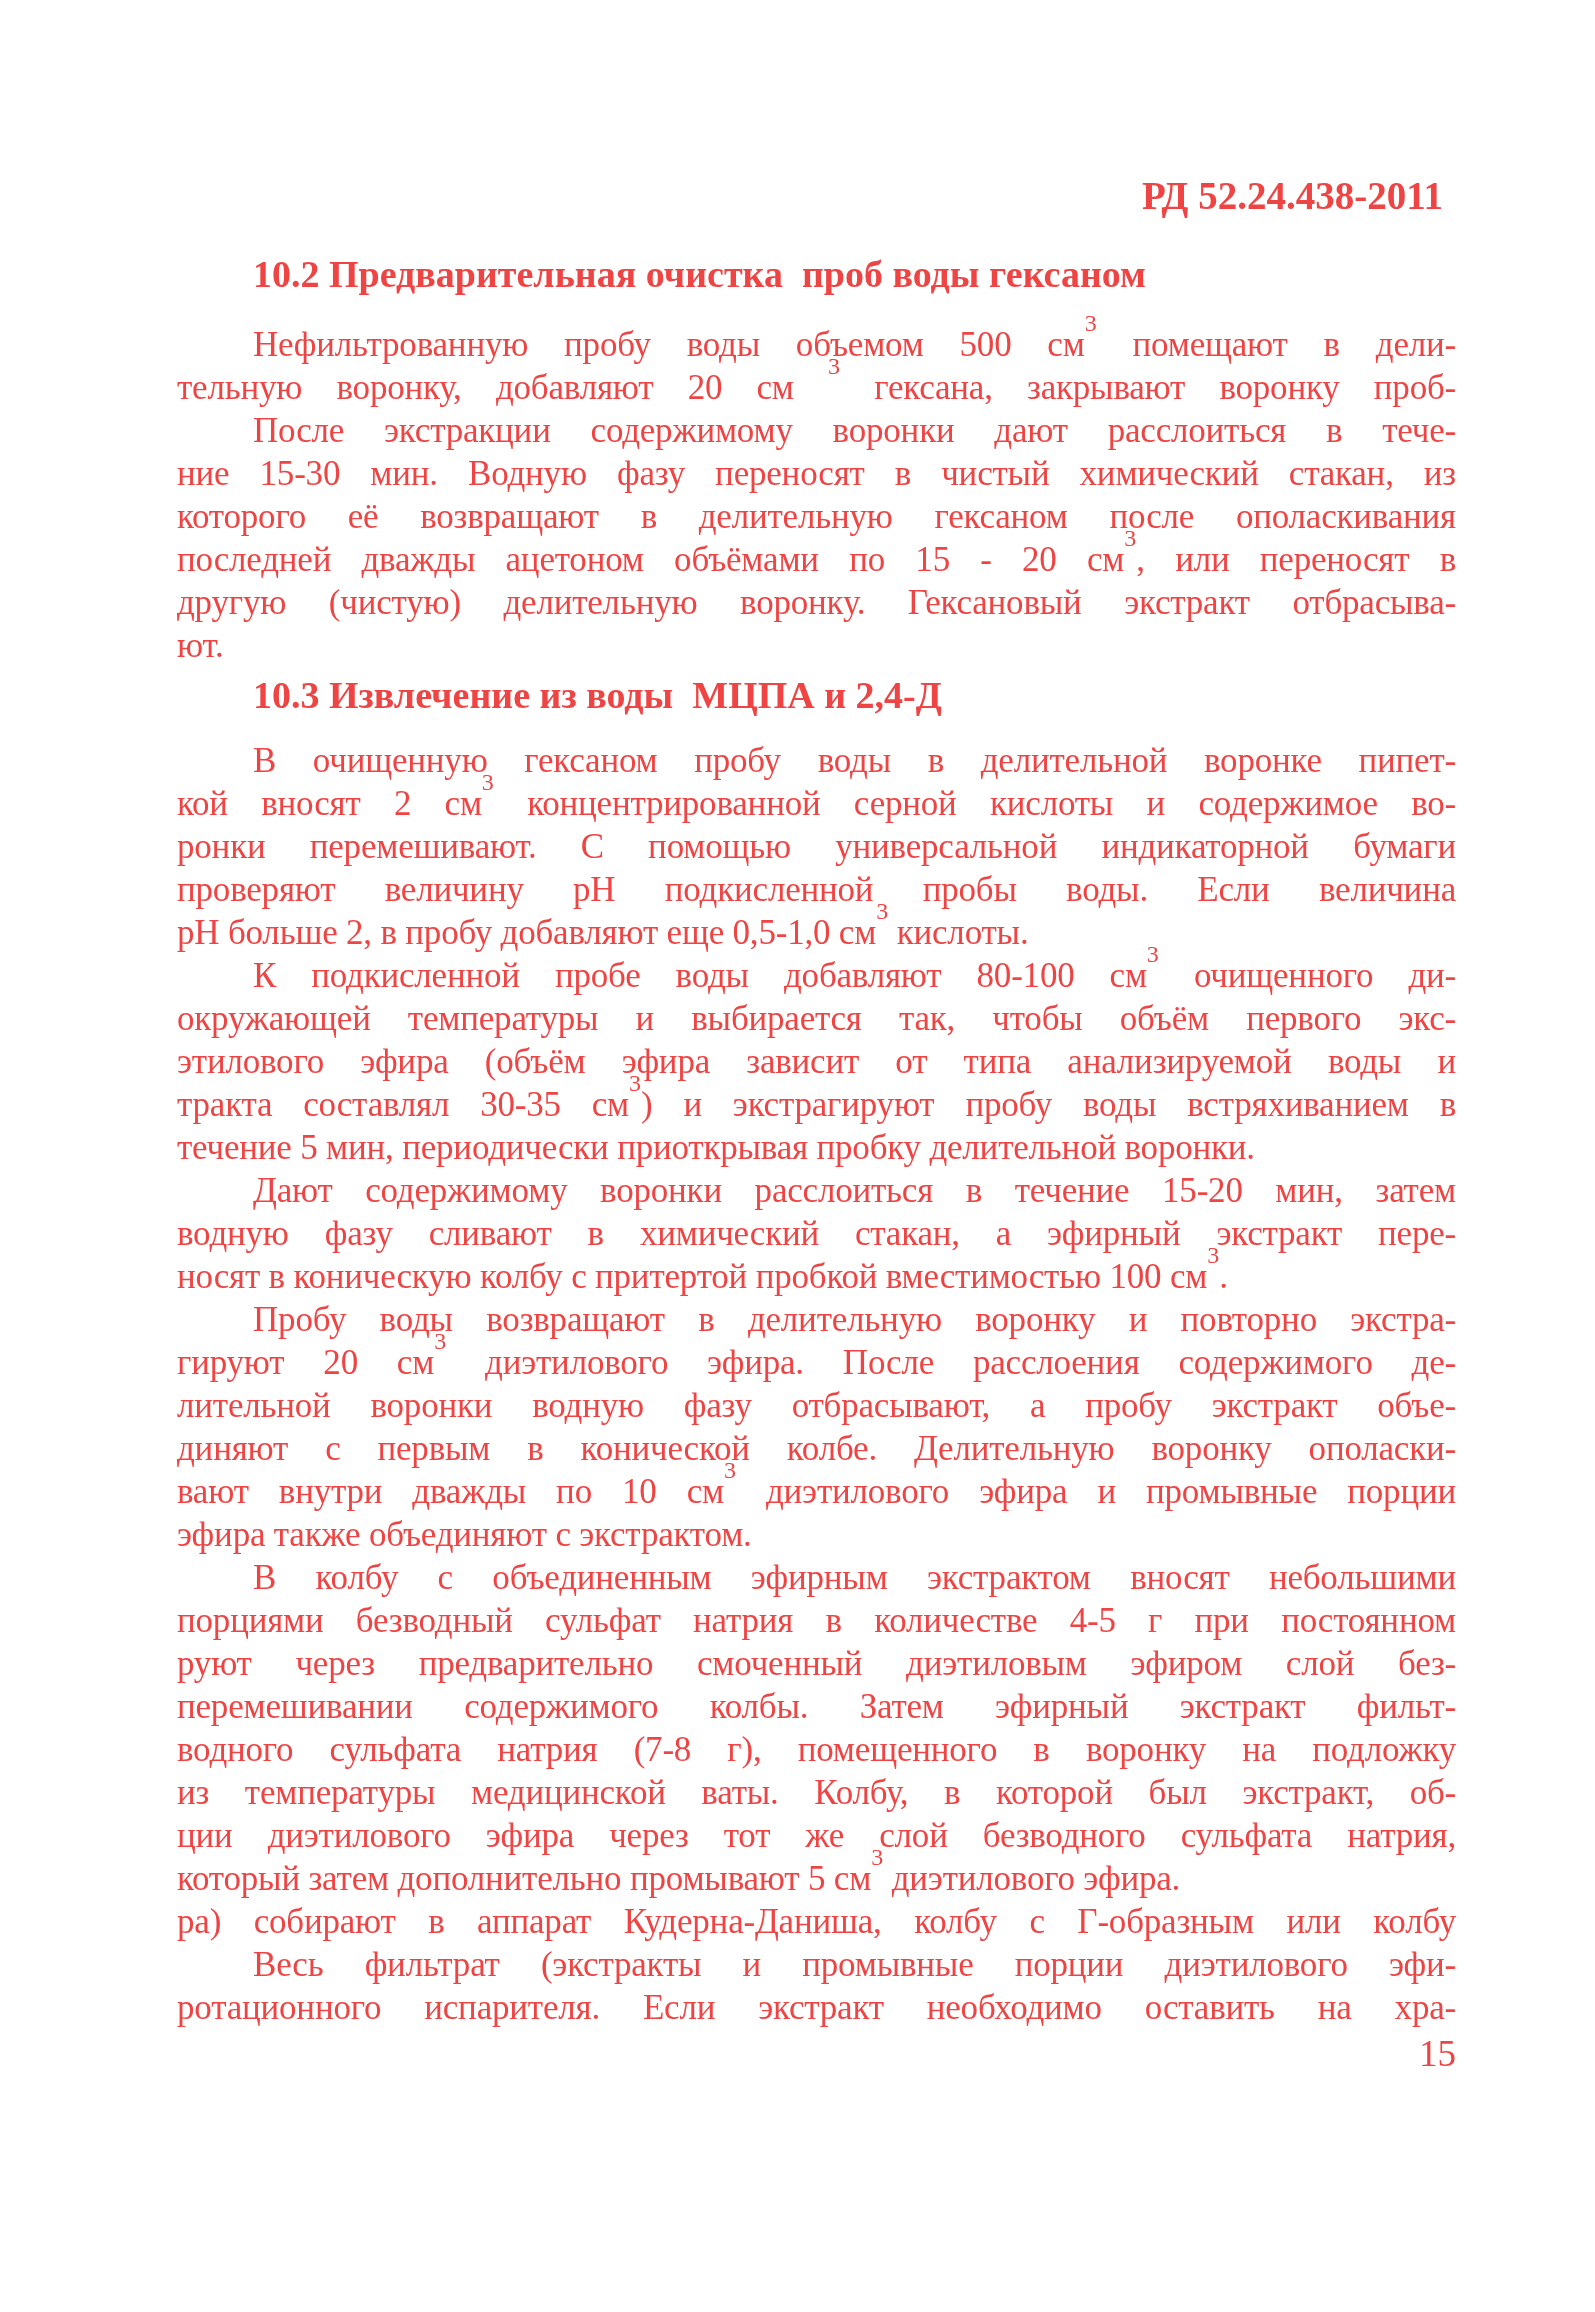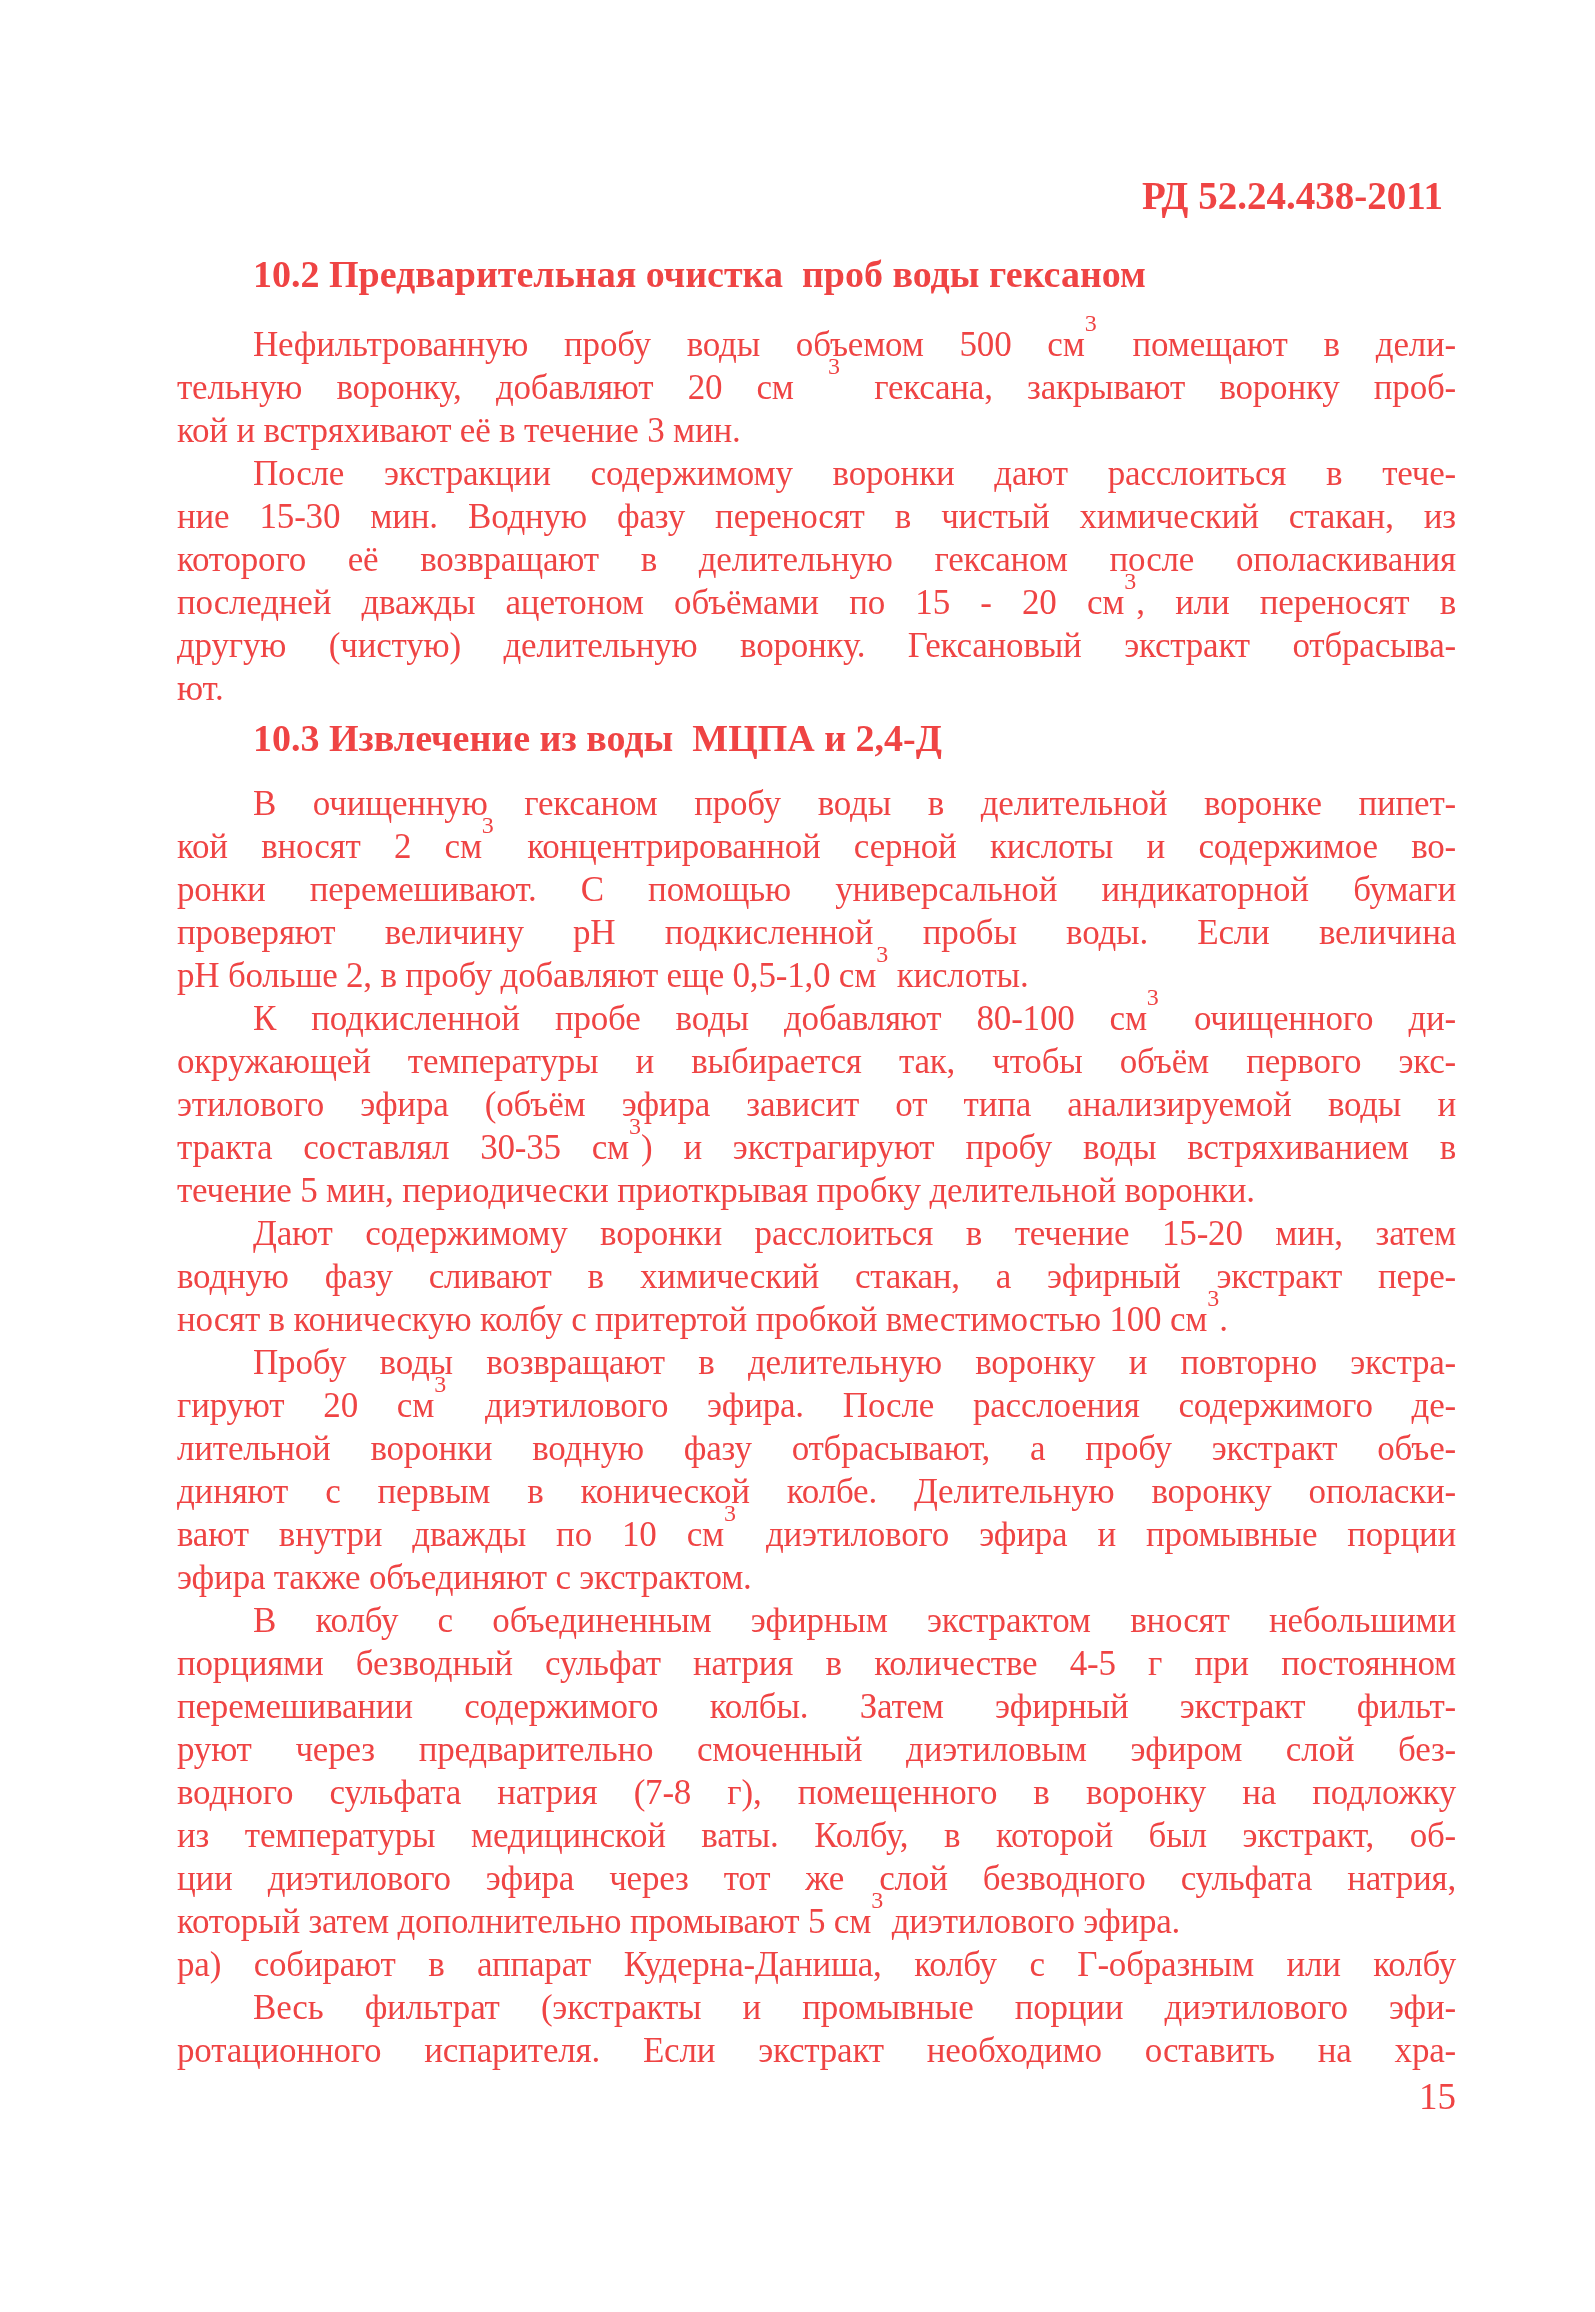--- a/index.html
+++ b/index.html
@@ -47,21 +47,20 @@
 </head>
 <body>
 
 <div class="page">
   <div class="header">РД 52.24.438-2011</div>
   <div>
       <div class="heading h-first">10.2 Предварительная очистка  проб воды гексаном</div>
       <div class="para">
         <div class="line first">Нефильтрованную пробу воды объемом 500 см<sup class="sup3">3</sup> помещают в дели-</div>
         <div class="line">тельную воронку, добавляют 20 см <sup class="sup3">3</sup> гексана, закрывают воронку проб-</div>
-        <div class="line last">кой и встряхивают её в течение 3 мин.</div>
       </div>
       <div class="para">
         <div class="line first">После экстракции содержимому воронки дают расслоиться в тече-</div>
         <div class="line">ние 15-30 мин. Водную фазу переносят в чистый химический стакан, из</div>
         <div class="line">которого её возвращают в делительную гексаном после ополаскивания</div>
         <div class="line">последней дважды ацетоном объёмами по 15 - 20 см<sup class="sup3">3</sup>, или переносят в</div>
         <div class="line">другую (чистую) делительную воронку. Гексановый экстракт отбрасыва-</div>
         <div class="line last">ют.</div>
       </div>
       <div class="heading h-later">10.3 Извлечение из воды  МЦПА и 2,4-Д</div>
@@ -88,22 +87,22 @@
         <div class="line first">Пробу воды возвращают в делительную воронку и повторно экстра-</div>
         <div class="line">гируют 20 см<sup class="sup3">3</sup> диэтилового эфира. После расслоения содержимого де-</div>
         <div class="line">лительной воронки водную фазу отбрасывают, а пробу экстракт объе-</div>
         <div class="line">диняют с первым в конической колбе. Делительную воронку ополаски-</div>
         <div class="line">вают внутри дважды по 10 см<sup class="sup3">3</sup> диэтилового эфира и промывные порции</div>
         <div class="line last">эфира также объединяют с экстрактом.</div>
       </div>
       <div class="para">
         <div class="line first">В колбу с объединенным эфирным экстрактом вносят небольшими</div>
         <div class="line">порциями безводный сульфат натрия в количестве 4-5 г при постоянном</div>
+        <div class="line">руют через предварительно смоченный диэтиловым эфиром слой без-</div>
         <div class="line">перемешивании содержимого колбы. Затем эфирный экстракт фильт-</div>
-        <div class="line">руют через предварительно смоченный диэтиловым эфиром слой без-</div>
         <div class="line">водного сульфата натрия (7-8 г), помещенного в воронку на подложку</div>
         <div class="line">из температуры медицинской ваты. Колбу, в которой был экстракт, об-</div>
         <div class="line">ции диэтилового эфира через тот же слой безводного сульфата натрия,</div>
         <div class="line last">который затем дополнительно промывают 5 см<sup class="sup3">3</sup> диэтилового эфира.</div>
       </div>
       <div class="para">
         <div class="line">ра) собирают в аппарат Кудерна-Даниша, колбу с Г-образным или колбу</div>
         <div class="line first">Весь фильтрат (экстракты и промывные порции диэтилового эфи-</div>
         <div class="line">ротационного испарителя. Если экстракт необходимо оставить на хра-</div>
       </div>

